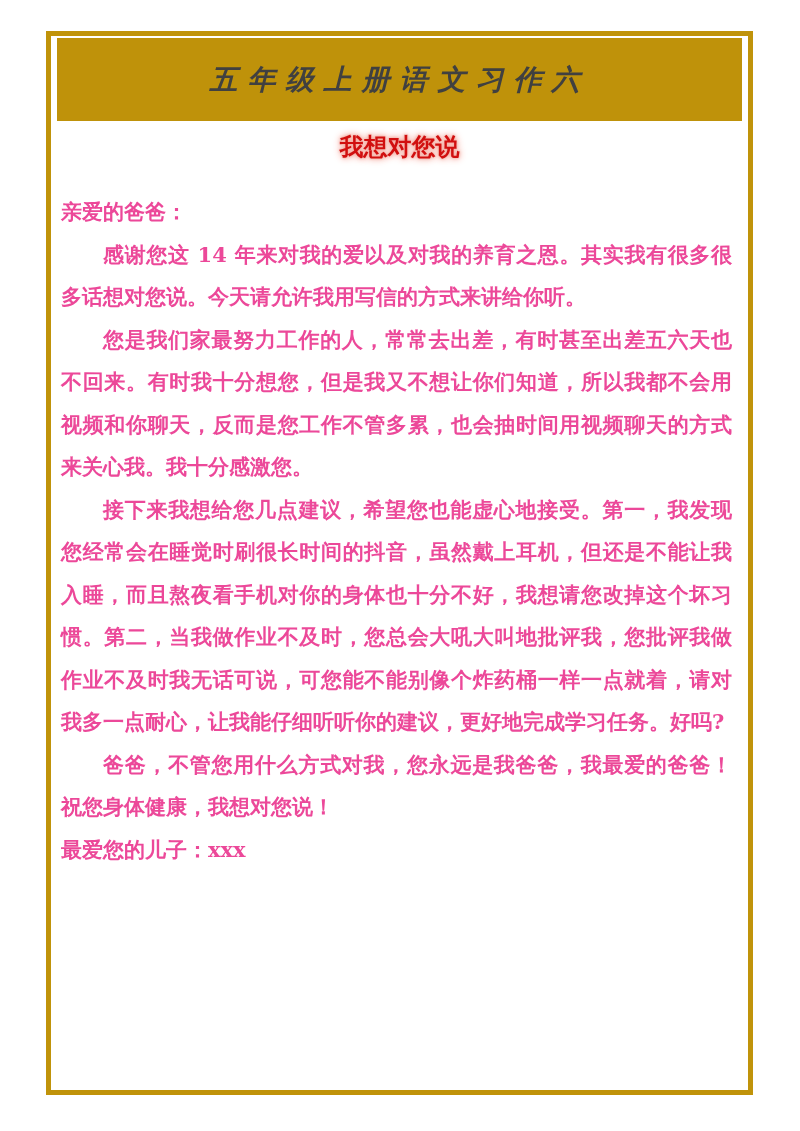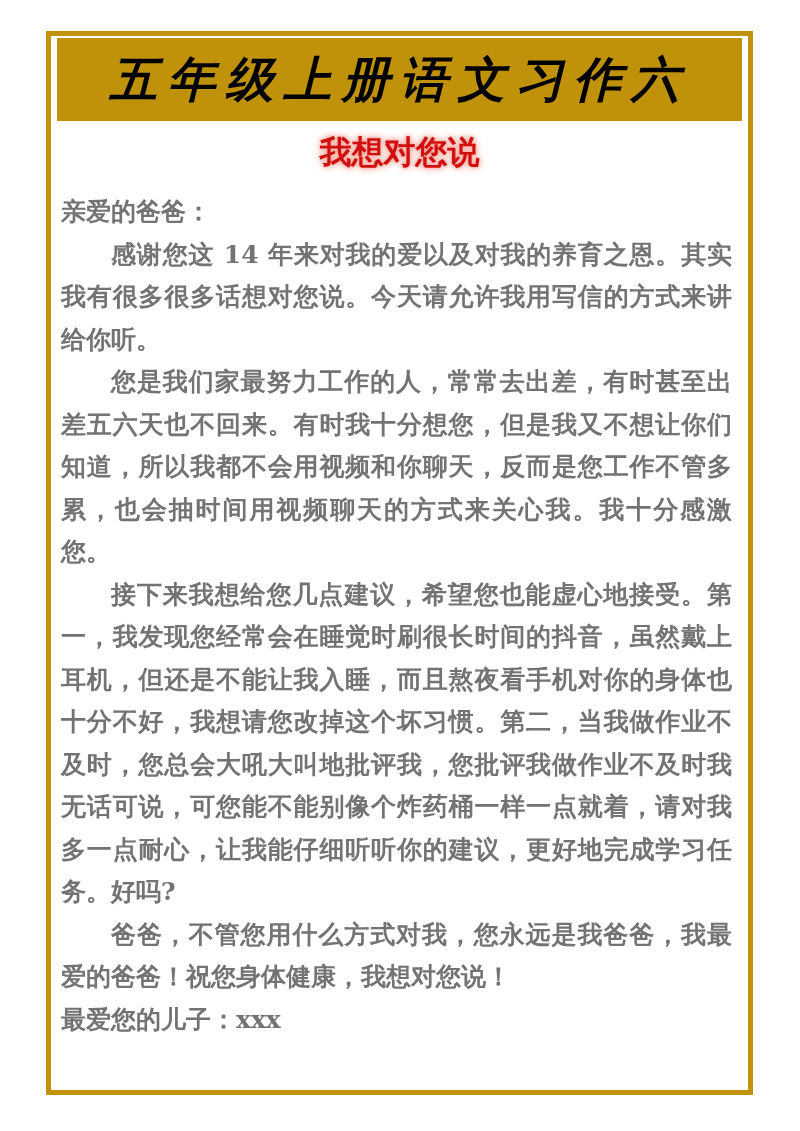--- a/index.html
+++ b/index.html
@@ -7,33 +7,33 @@
   .frame {
     position: absolute; left: 46px; top: 31px; width: 697px; height: 1054px;
     border: 5px solid #c0930a; background: #ffffff;
   }
   .title-band {
     position: absolute; left: 6px; top: 2px; right: 6px; height: 83px;
     background: #bf920a;
     display: flex; align-items: center; justify-content: center;
   }
   .title-text {
-    color: #000000; font-family: "DejaVu Serif", serif; font-size: 48px;
+    color: #404040; font-family: "DejaVu Serif", serif; font-size: 28px;
     font-weight: bold; letter-spacing: 10px; font-style: italic;
   }
   .subtitle {
     position: absolute; left: 0; right: 0; top: 95px; text-align: center;
-    font-family: "DejaVu Serif", serif; font-size: 32px; font-weight: bold;
+    font-family: "DejaVu Serif", serif; font-size: 24px; font-weight: bold;
     color: #d10f0f;
     text-shadow: 0 0 6px #f3a59a, 0 0 10px #f7c2b8, 0 0 3px #ef8c80;
   }
   .letter {
     position: absolute; left: 10px; right: 16px; top: 155px;
-    font-family: "DejaVu Serif", serif; font-weight: bold; font-size: 25px;
-    color: #737373; line-height: 42.5px;
+    font-family: "DejaVu Serif", serif; font-weight: bold; font-size: 21px;
+    color: #ec4899; line-height: 42.5px;
   }
   .letter p { margin: 0; text-align: justify; }
   .indent { text-indent: 2em; }
   .sign { text-align: right; }
 </style>
 </head>
 <body>
 
 <div class="frame">
   <div class="title-band">

